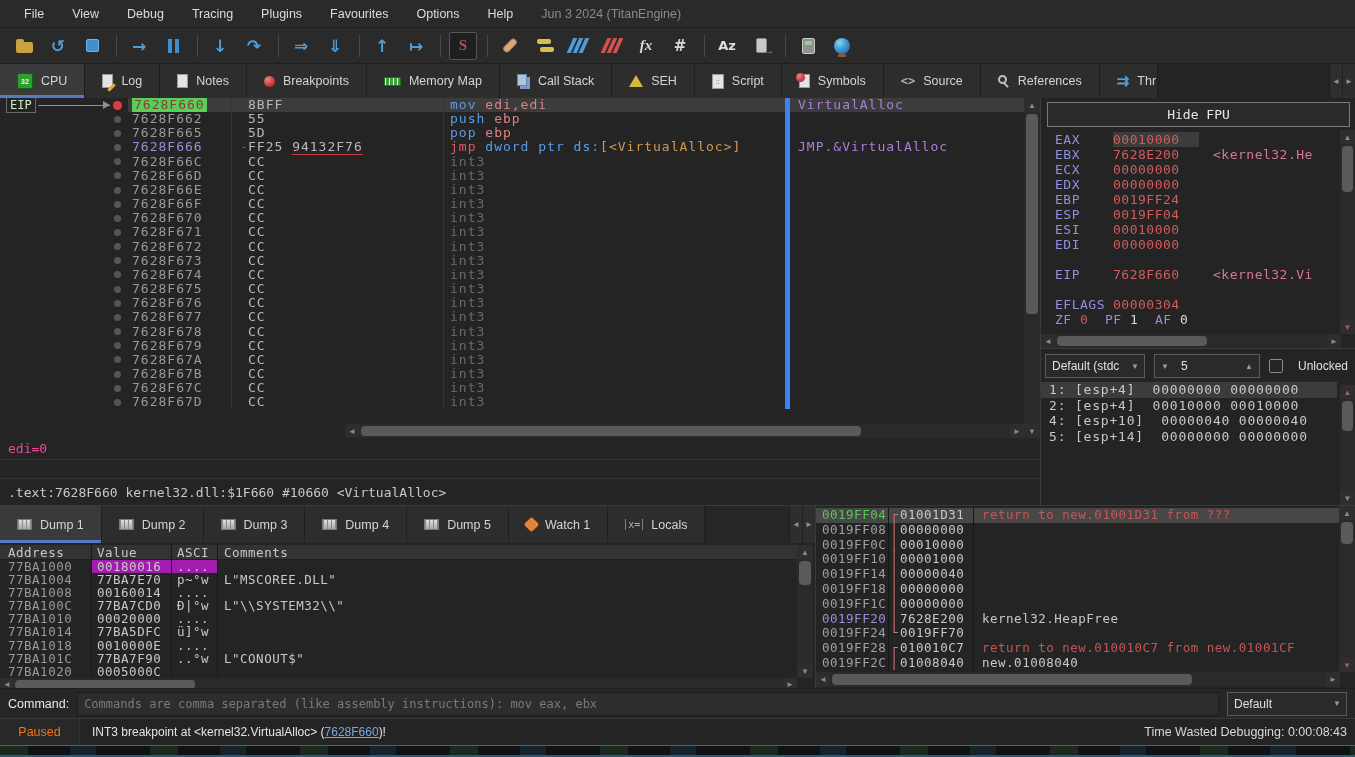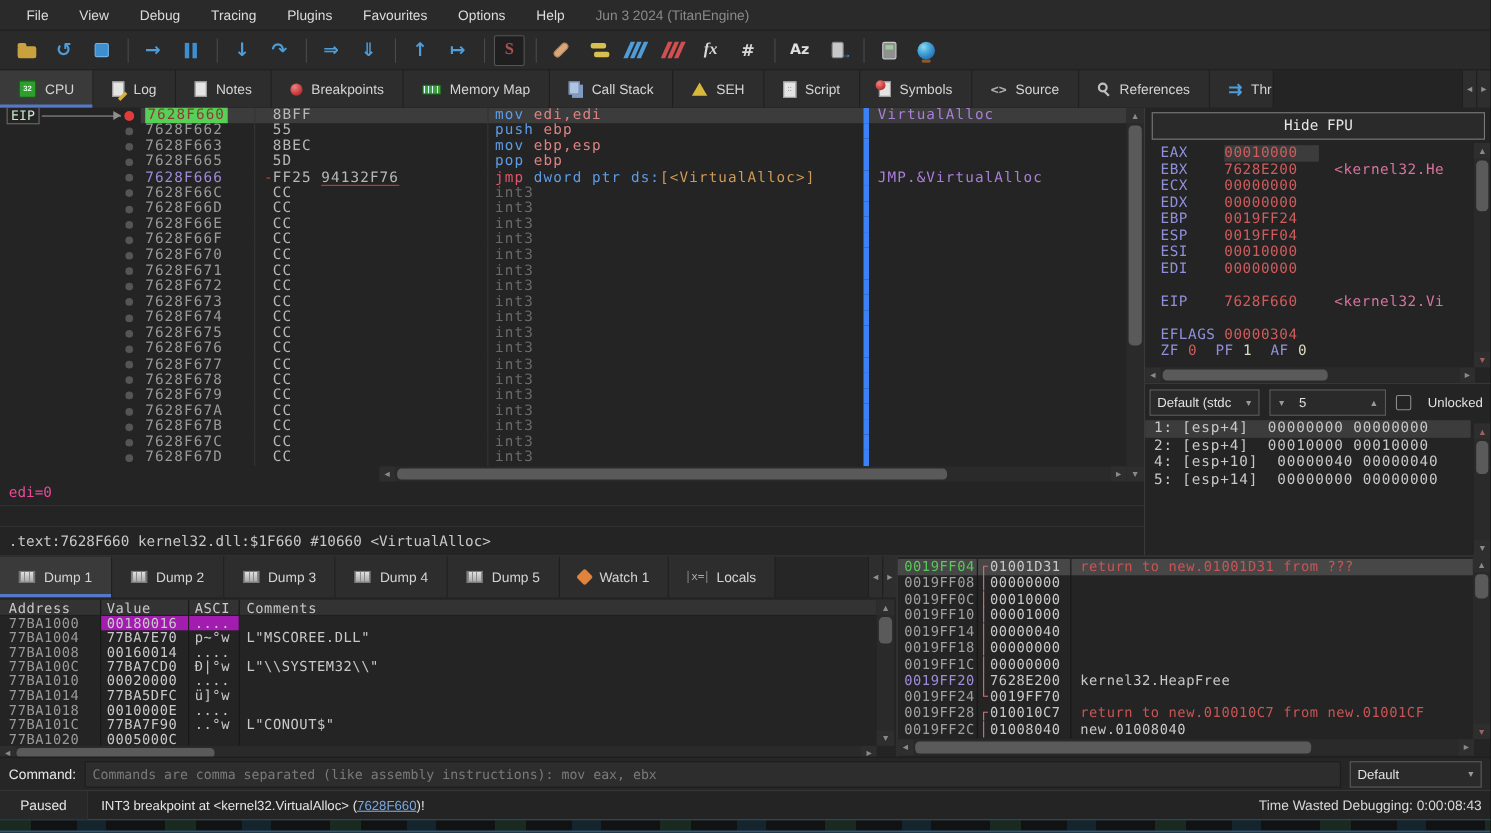--- a/index.html
+++ b/index.html
@@ -176,21 +176,21 @@
 
   
   #cmdbar { position:absolute; left:0; top:688px; width:1355px; height:30px; background:#262626; border-top:1px solid #1F1F1F; display:flex; align-items:center; }
   #cmd-label { padding:0 8px 0 8px; font-size:12.5px; color:#E8E8E8; }
   #cmd-input { flex:1; height:24px; background:#2D2D2D; border:1px solid #1C1C1C; color:#C8C8C8; font-family:"DejaVu Sans Mono", monospace; font-size:12px; padding-left:6px; outline:none; }
   #cmd-input::placeholder { color:#7A7A7A; }
   #cmd-combo { width:120px; margin:0 8px; }
 
   
   #statusbar { position:absolute; left:0; top:718px; width:1355px; height:28px; background:#242424; border-top:1px solid #3A3A3A; border-bottom:1px solid #2E6E8E; display:flex; align-items:center; }
-  #status-state { width:80px; text-align:center; color:#e5e5e5; font-size:12.5px; border-right:1px solid #323232; height:100%; line-height:26px; background:#282828; }
+  #status-state { width:80px; text-align:center; color:#f97316; font-size:12.5px; border-right:1px solid #323232; height:100%; line-height:26px; background:#282828; }
   #status-msg { margin-left:12px; font-size:12px; color:#E4E4E4; }
   #status-link { color:#7AA7E0; text-decoration:underline; }
   #status-time { margin-left:auto; margin-right:8px; font-size:12.5px; color:#D8D8D8; }
 
   
   #bottomstrip { position:absolute; left:0; top:746px; width:1355px; height:11px; background:#121212; background-image:repeating-linear-gradient(90deg, #1A2A1E 0 28px, #121212 28px 70px, #16242E 70px 96px, #121212 96px 150px); border-bottom:2px solid #2A5A7A; }
 </style>
 </head>
 <body>
 
@@ -336,21 +336,20 @@
       </div>
       <div class="tabarrows">
         <div class="tabarrow">◄</div>
         <div class="tabarrow">►</div>
       </div>
     </div>
 
   <div id="disasm">
       <div class="drow sel"><span class="d-lbl"><span class="eip-box">EIP</span><span class="eip-line"></span></span><span class="d-dotc"><span class="dot red"></span></span><span class="d-addr"><span class="addr-eip">7628F660</span></span><span class="d-bytes"><span class="d-dash"></span><span>8BFF</span></span><span class="d-instr"><span class="tk-b">mov </span><span class="tk-r">edi,edi</span></span><span class="d-comm"><span class="tk-p">VirtualAlloc</span></span></div>
       <div class="drow"><span class="d-lbl"></span><span class="d-dotc"><span class="dot"></span></span><span class="d-addr">7628F662</span><span class="d-bytes"><span class="d-dash"></span><span>55</span></span><span class="d-instr"><span class="tk-b">push </span><span class="tk-r">ebp</span></span><span class="d-comm"></span></div>
-      <div class="drow"><span class="d-lbl"></span><span class="d-dotc"><span class="dot"></span></span><span class="d-addr">7628F663</span><span class="d-bytes"><span class="d-dash"></span><span>8BEC</span></span><span class="d-instr"><span class="tk-b">mov </span><span class="tk-r">ebp,esp</span></span><span class="d-comm"></span></div>
       <div class="drow"><span class="d-lbl"></span><span class="d-dotc"><span class="dot"></span></span><span class="d-addr">7628F665</span><span class="d-bytes"><span class="d-dash"></span><span>5D</span></span><span class="d-instr"><span class="tk-b">pop </span><span class="tk-r">ebp</span></span><span class="d-comm"></span></div>
       <div class="drow"><span class="d-lbl"></span><span class="d-dotc"><span class="dot"></span></span><span class="d-addr addr-branch">7628F666</span><span class="d-bytes"><span class="d-dash">-</span><span>FF25 </span><span class="b-ul">94132F76</span></span><span class="d-instr"><span class="tk-rd">jmp </span><span class="tk-b">dword ptr </span><span class="tk-b">ds:</span><span class="tk-o">[&lt;VirtualAlloc&gt;]</span></span><span class="d-comm"><span class="tk-p">JMP.&amp;VirtualAlloc</span></span></div>
       <div class="drow"><span class="d-lbl"></span><span class="d-dotc"><span class="dot"></span></span><span class="d-addr">7628F66C</span><span class="d-bytes"><span class="d-dash"></span><span>CC</span></span><span class="d-instr"><span class="tk-i3">int3</span></span><span class="d-comm"></span></div>
       <div class="drow"><span class="d-lbl"></span><span class="d-dotc"><span class="dot"></span></span><span class="d-addr">7628F66D</span><span class="d-bytes"><span class="d-dash"></span><span>CC</span></span><span class="d-instr"><span class="tk-i3">int3</span></span><span class="d-comm"></span></div>
       <div class="drow"><span class="d-lbl"></span><span class="d-dotc"><span class="dot"></span></span><span class="d-addr">7628F66E</span><span class="d-bytes"><span class="d-dash"></span><span>CC</span></span><span class="d-instr"><span class="tk-i3">int3</span></span><span class="d-comm"></span></div>
       <div class="drow"><span class="d-lbl"></span><span class="d-dotc"><span class="dot"></span></span><span class="d-addr">7628F66F</span><span class="d-bytes"><span class="d-dash"></span><span>CC</span></span><span class="d-instr"><span class="tk-i3">int3</span></span><span class="d-comm"></span></div>
       <div class="drow"><span class="d-lbl"></span><span class="d-dotc"><span class="dot"></span></span><span class="d-addr">7628F670</span><span class="d-bytes"><span class="d-dash"></span><span>CC</span></span><span class="d-instr"><span class="tk-i3">int3</span></span><span class="d-comm"></span></div>
       <div class="drow"><span class="d-lbl"></span><span class="d-dotc"><span class="dot"></span></span><span class="d-addr">7628F671</span><span class="d-bytes"><span class="d-dash"></span><span>CC</span></span><span class="d-instr"><span class="tk-i3">int3</span></span><span class="d-comm"></span></div>
       <div class="drow"><span class="d-lbl"></span><span class="d-dotc"><span class="dot"></span></span><span class="d-addr">7628F672</span><span class="d-bytes"><span class="d-dash"></span><span>CC</span></span><span class="d-instr"><span class="tk-i3">int3</span></span><span class="d-comm"></span></div>
       <div class="drow"><span class="d-lbl"></span><span class="d-dotc"><span class="dot"></span></span><span class="d-addr">7628F673</span><span class="d-bytes"><span class="d-dash"></span><span>CC</span></span><span class="d-instr"><span class="tk-i3">int3</span></span><span class="d-comm"></span></div>

